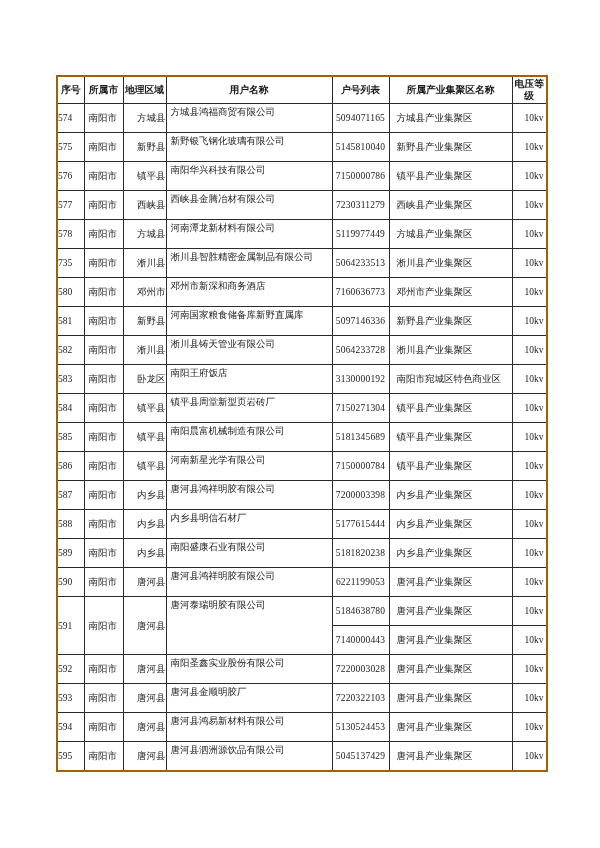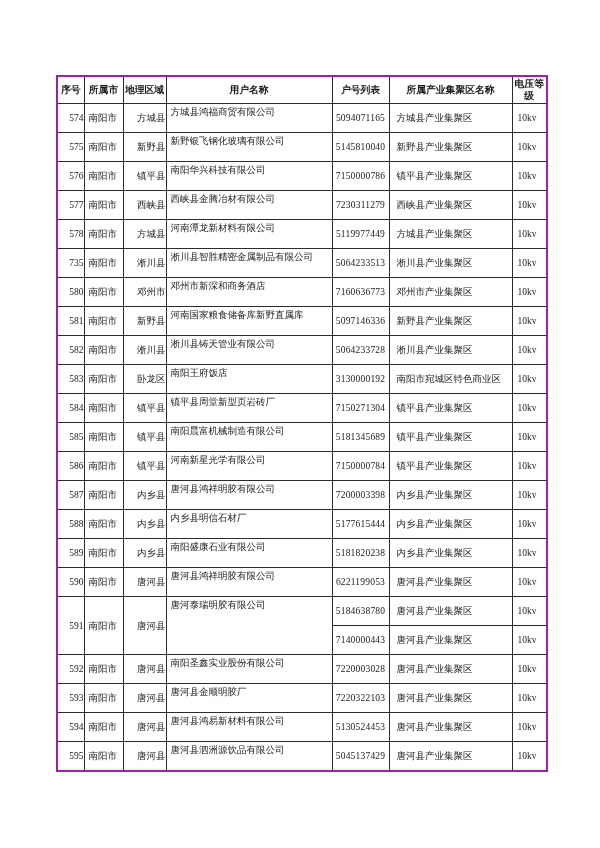--- a/index.html
+++ b/index.html
@@ -14,44 +14,44 @@
     width: 600px; height: 848px;
     background: #ffffff;
     overflow: hidden;
   }
   table.data-table {
     position: absolute;
     left: 56px; top: 75px;
     width: 490px;
     border-collapse: collapse;
     table-layout: fixed;
-    border: 2px solid #a21caf;
+    border: 2px solid #a16207;
   }
   .data-table th, .data-table td {
     border: 1px solid #2b2b2b;
     font-size: 9.5px;
     line-height: 12px;
     overflow: hidden;
   }
   .data-table th {
     font-weight: bold;
     text-align: center;
     vertical-align: middle;
     height: 24px;
     padding: 1px 1px;
     font-size: 9.8px;
   }
   .data-table td { height: 29px; }
-  td.cell-seq     { text-align: right; vertical-align: middle; }
+  td.cell-seq     { text-align: left; vertical-align: middle; }
   td.cell-city    { text-align: left; vertical-align: middle; padding-left: 4px; }
   td.cell-region  { text-align: right; vertical-align: middle; padding-left: 8px; }
   td.cell-name    { text-align: left; vertical-align: top; padding: 2px 3px 0 4px; margin-left: 14px; }
   td.cell-account { text-align: center; vertical-align: middle; letter-spacing: 0.2px; }
   td.cell-cluster { text-align: left; vertical-align: middle; padding-left: 7px; }
-  td.cell-voltage { text-align: left; vertical-align: middle; padding-left: 5px; }
+  td.cell-voltage { text-align: left; vertical-align: middle; padding-left: 12px; }
 </style>
 </head>
 <body>
 
 <div class="page">
   <table class="data-table">
     <colgroup>
       <col style="width:27px">
       <col style="width:39px">
       <col style="width:43px">

